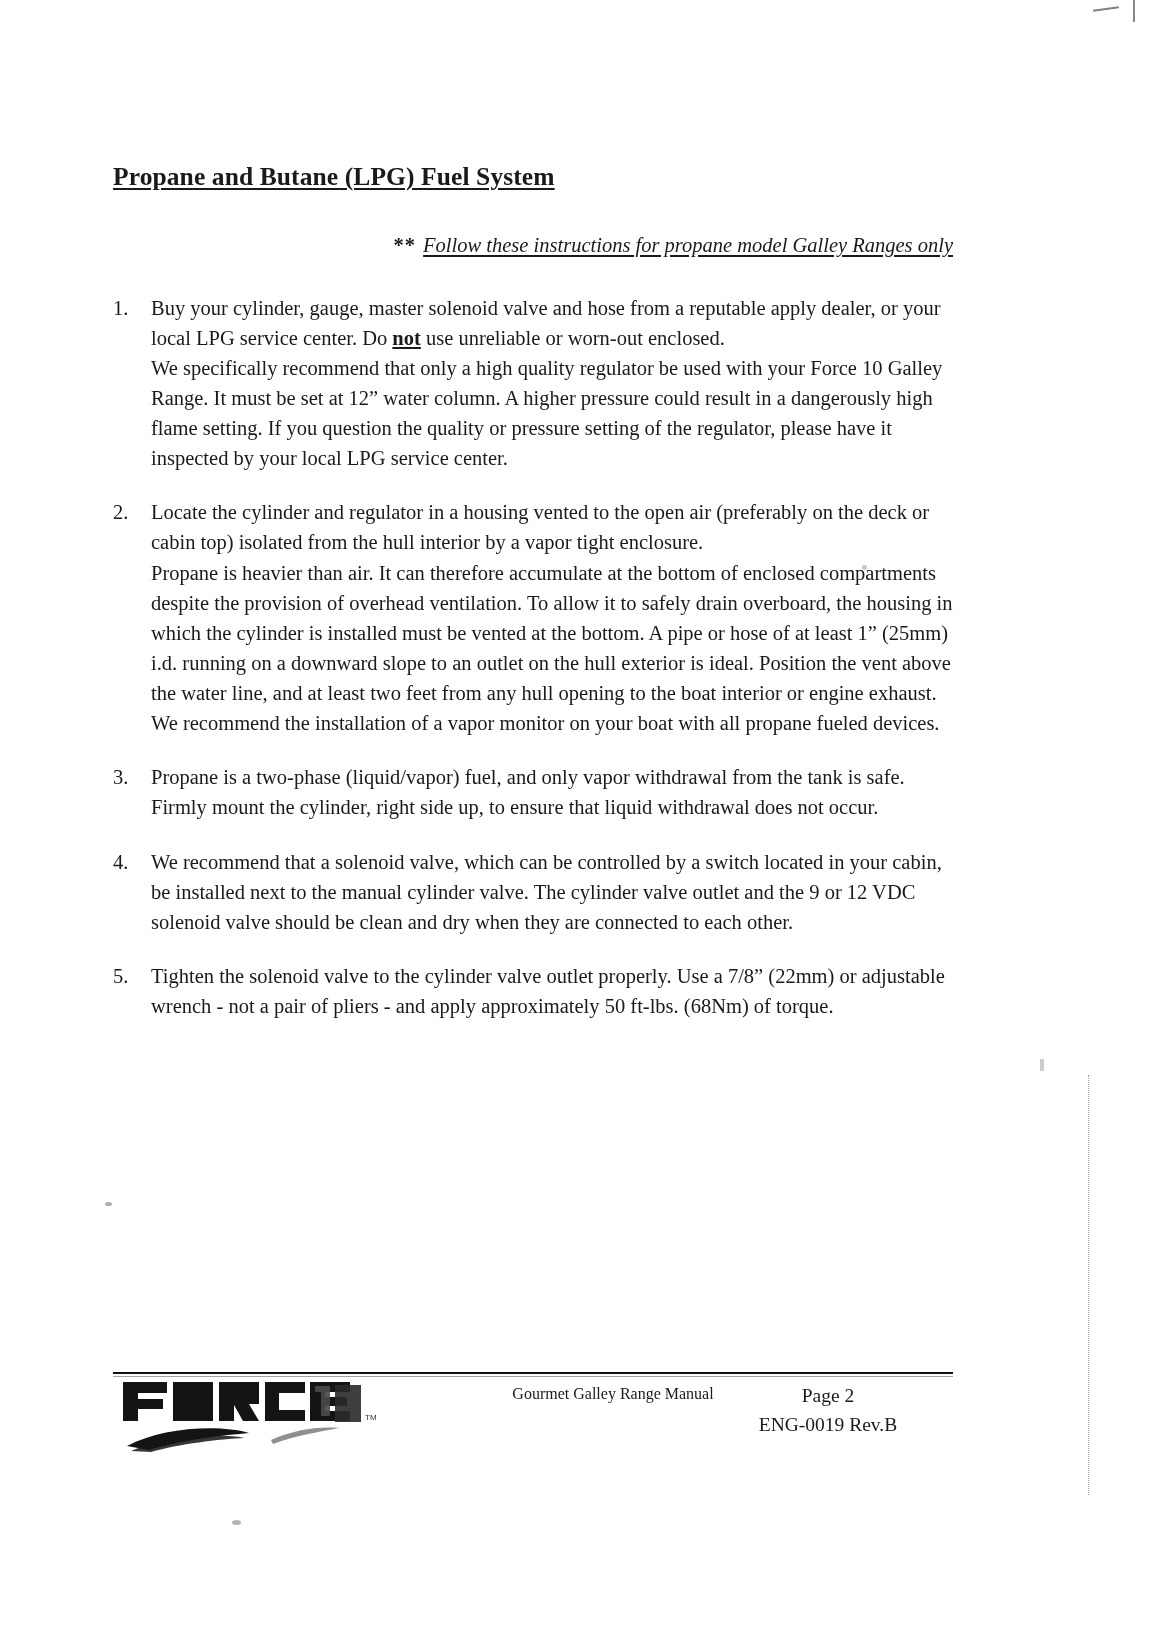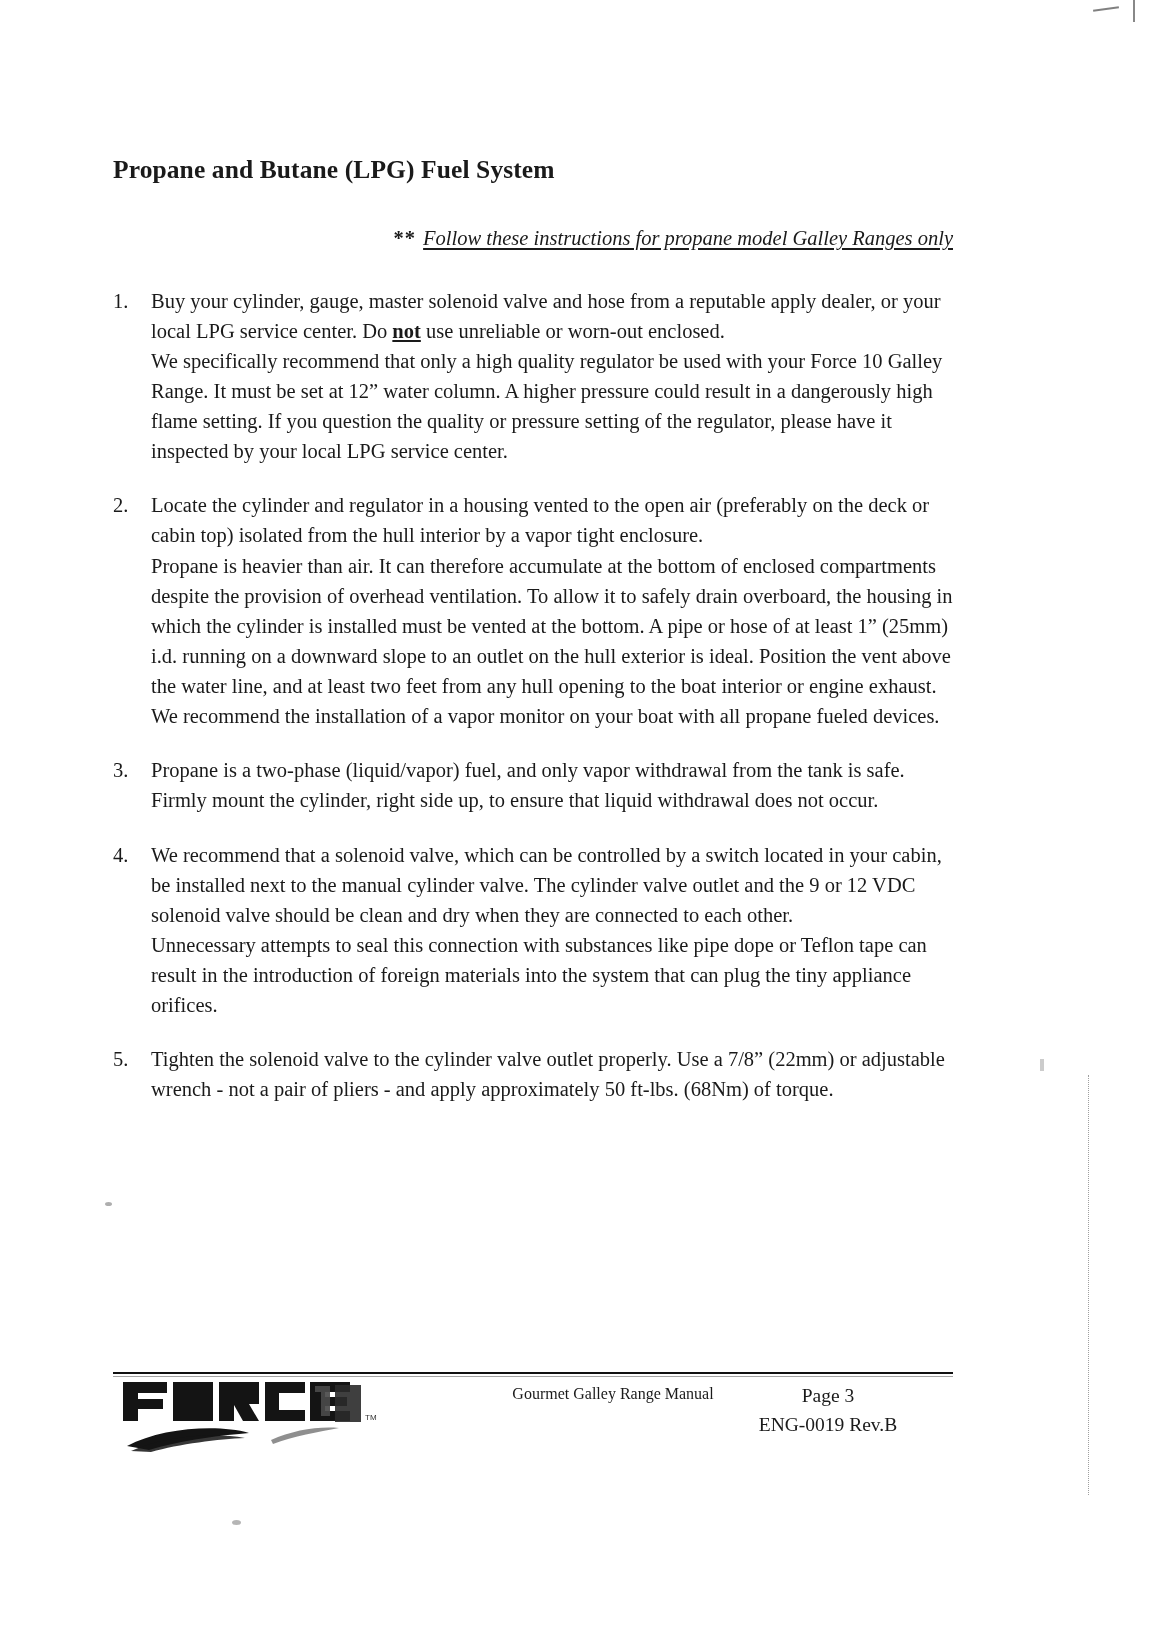--- a/index.html
+++ b/index.html
@@ -89,22 +89,23 @@
   .content {
     position: absolute;
     left: 113px;
     top: 148px;
     width: 840px;
   }
 
   h1.doc-title {
     font-size: 25.5px;
     font-weight: bold;
-    margin: 6px 0 0 0;
+    margin: 13px 0 0 0;
     letter-spacing: .1px;
+    text-decoration: underline;
     text-underline-offset: 3px;
     text-decoration-thickness: 2.2px;
     line-height: 1.25;
   }
 
   .subtitle-row {
     margin-top: 39px;
     font-size: 20.5px;
     line-height: 1.3;
     white-space: nowrap;
@@ -251,21 +252,20 @@
       </li>
 
       <li>
         <span class="num">3.</span>
         <p class="para">Propane is a two-phase (liquid/vapor) fuel, and only vapor withdrawal from the tank is safe. Firmly mount the cylinder, right side up, to ensure that liquid withdrawal does not occur.</p>
       </li>
 
       <li>
         <span class="num">4.</span>
         <p class="para">We recommend that a solenoid valve, which can be controlled by a switch located in your cabin, be installed next to the manual cylinder valve. The cylinder valve outlet and the 9 or 12 VDC solenoid valve should be clean and dry when they are connected to each other.</p>
-        <p class="para">Unnecessary attempts to seal this connection with substances like pipe dope or Teflon tape can result in the introduction of foreign materials into the system that can plug the tiny appliance orifices.</p>
       </li>
 
       <li>
         <span class="num">5.</span>
         <p class="para">Tighten the solenoid valve to the cylinder valve outlet properly. Use a 7/8” (22mm) or adjustable wrench - not a pair of pliers - and apply approximately 50 ft-lbs. (68Nm) of torque.</p>
       </li>
 
     </ol>
   </div>
 
@@ -304,20 +304,20 @@
           </g>
           <g fill="#6a6a6a" opacity="0.75">
             <path d="M150,64 C172,54 198,50 218,52 C198,56 172,60 152,68 Z"></path>
           </g>
         </svg>
       </div>
 
       <div class="footer-center">Gourmet Galley Range Manual</div>
 
       <div class="footer-right">
-        <div>Page 3</div>
+        <div>Page 2</div>
         <div class="rev">ENG-0019  Rev.B</div>
       </div>
 
     </div>
   </div>
 
 </div>
 
 </body></html>

